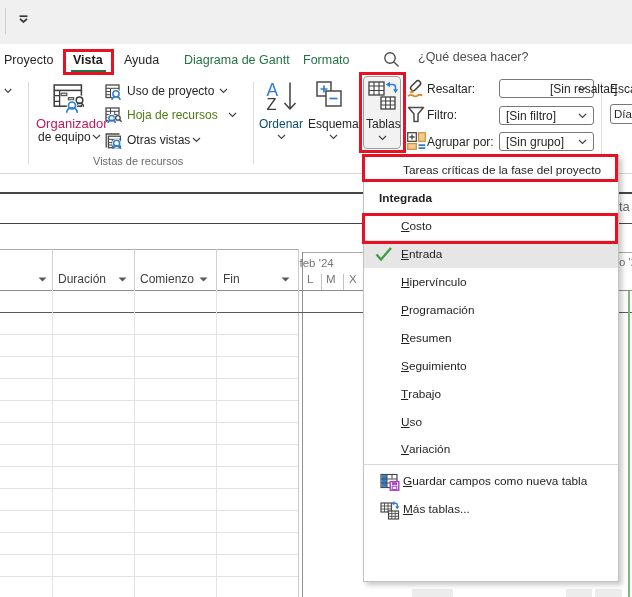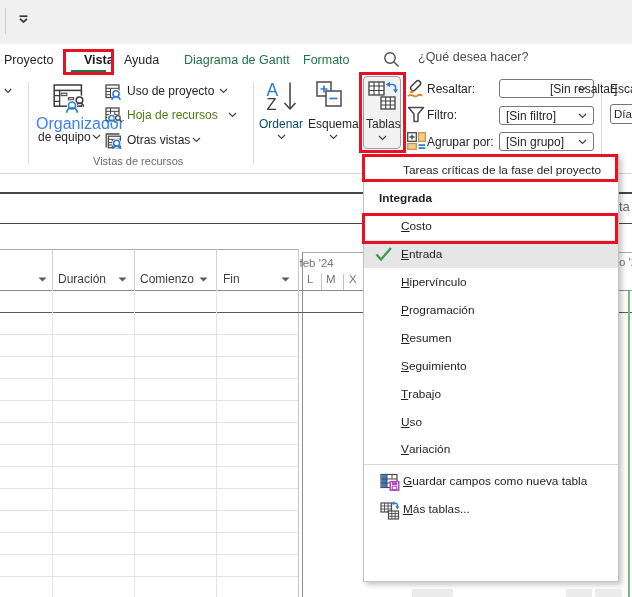--- a/index.html
+++ b/index.html
@@ -19,21 +19,21 @@
 <div id="app">
 
 <div class="abs" style="left:0;top:0;width:632px;height:44px;background:#f0f0f0;"></div>
 <div class="vline" style="left:5px;top:8px;height:26px;background:#cfcfcf;"></div>
 <svg class="abs" style="left:18.5px;top:15px;" width="9" height="8" viewBox="0 0 9 8">
   <path d="M0.5 1.2 H8.5" stroke="#3a3a3a" stroke-width="1.7" fill="none"></path>
   <path d="M1 3.8 L4.5 7 L8 3.8" stroke="#3a3a3a" stroke-width="1.8" fill="none"></path>
 </svg>
 
 <div class="txt" style="left:4px;top:53px;font-size:12.5px;color:#262626;">Proyecto</div>
-<div class="txt" style="left:73px;top:53px;font-size:12.5px;font-weight:600;color:#1a1a1a;margin-left:11px;">Vista</div>
+<div class="txt" style="left:73px;top:53px;font-size:12.5px;font-weight:600;color:#1a1a1a;">Vista</div>
 <div class="abs" style="left:71px;top:70px;width:35px;height:3px;background:#217346;"></div>
 <div class="txt" style="left:124px;top:53px;font-size:12.5px;color:#262626;">Ayuda</div>
 <div class="txt" style="left:184px;top:53px;font-size:12.5px;color:#217346;">Diagrama de Gantt</div>
 <div class="txt" style="left:303px;top:53px;font-size:12.5px;color:#217346;">Formato</div>
 <svg class="abs" style="left:383px;top:51px;" width="17" height="17" viewBox="0 0 17 17">
   <circle cx="7" cy="7" r="5.2" stroke="#4f4f4f" stroke-width="1.4" fill="none"></circle>
   <path d="M11 11 L15.5 15.5" stroke="#4f4f4f" stroke-width="1.4"></path>
 </svg>
 <div class="txt" style="left:418px;top:50px;font-size:12.5px;color:#4d4d4d;">¿Qué desea hacer?</div>
 
@@ -51,21 +51,21 @@
   <path d="M7.6 7.4 V23.2 M2.2 12.6 H7.6 M2.2 18.4 H7.6" stroke="#3b3b3b" stroke-width="1.3" fill="none"></path>
   <rect x="9.2" y="10.2" width="5.6" height="2.4" fill="#ddd" stroke="#555" stroke-width="1.2"></rect>
   <rect x="16.4" y="14.6" width="5.2" height="2.2" fill="#ddd" stroke="#555" stroke-width="1.2"></rect>
   <circle cx="27.5" cy="17.2" r="4.9" fill="#fff"></circle>
   <circle cx="27.5" cy="17.2" r="3.3" fill="#fff" stroke="#3b3b3b" stroke-width="1.5"></circle>
   <path d="M23.9 24.6 C24.2 21.2 25.7 19.9 27.5 19.9 C29.6 19.9 31.2 21.1 31.7 23.8" fill="none" stroke="#3b3b3b" stroke-width="1.5"></path>
   <circle cx="20" cy="22.5" r="5.2" fill="#fff"></circle>
   <circle cx="20" cy="22.5" r="3.5" fill="#fff" stroke="#2e7dd1" stroke-width="1.7"></circle>
   <path d="M14.7 29.8 C14.9 26.2 17 24.9 20 24.9 C23 24.9 25.1 26.2 25.3 29.8" fill="none" stroke="#2e7dd1" stroke-width="1.7"></path>
 </svg>
-<div class="txt" style="left:36px;top:117px;width:64px;text-align:right;font-size:16px;color:#3b82f6;line-height:13px;">Organizador</div>
+<div class="txt" style="left:36px;top:117px;width:64px;text-align:right;font-size:13px;color:#be185d;line-height:13px;">Organizador</div>
 <div class="txt" style="left:38px;top:130px;font-size:12px;color:#262626;">de equipo</div>
 <svg class="abs" style="left:92px;top:134px;" width="9" height="6" viewBox="0 0 9 6">
   <path d="M1 1 L4.5 4.5 L8 1" stroke="#454545" stroke-width="1.2" fill="none"></path>
 </svg>
 
 <svg class="abs" style="left:105px;top:84px;" width="17" height="16" viewBox="0 0 17 16">
   <rect x="1" y="1" width="13" height="12.5" fill="#fff" stroke="#4a4a4a" stroke-width="1.3"></rect>
   <path d="M1 4.3 H14 M5.5 4.3 V13.5 M1 7.6 H5.5 M1 10.7 H5.5" stroke="#444" stroke-width="1" fill="none"></path>
   <circle cx="11" cy="9.8" r="4.8" fill="#fff"></circle>
   <circle cx="11" cy="9.8" r="3.1" fill="#fff" stroke="#2e7dd1" stroke-width="1.5"></circle>

